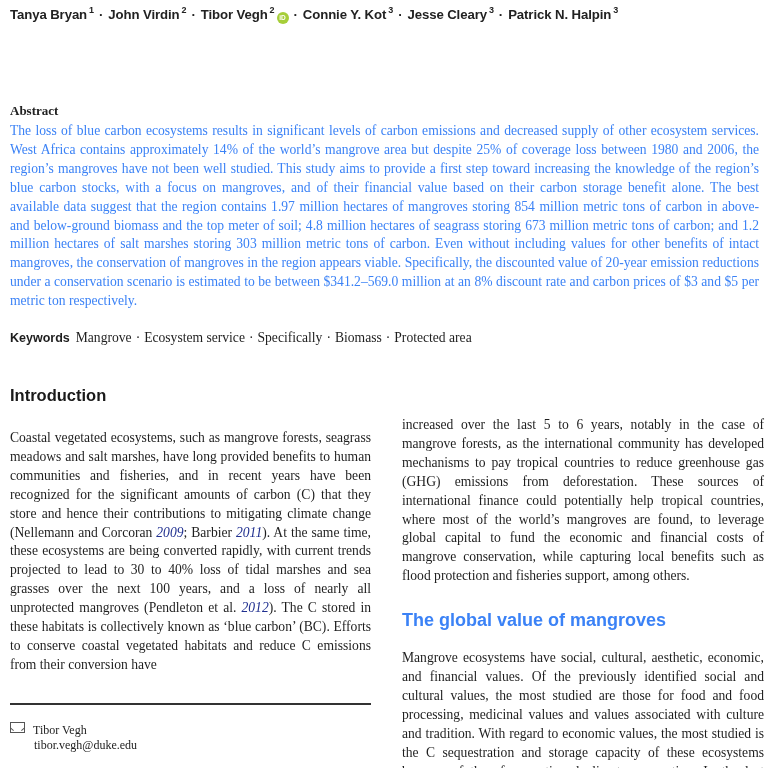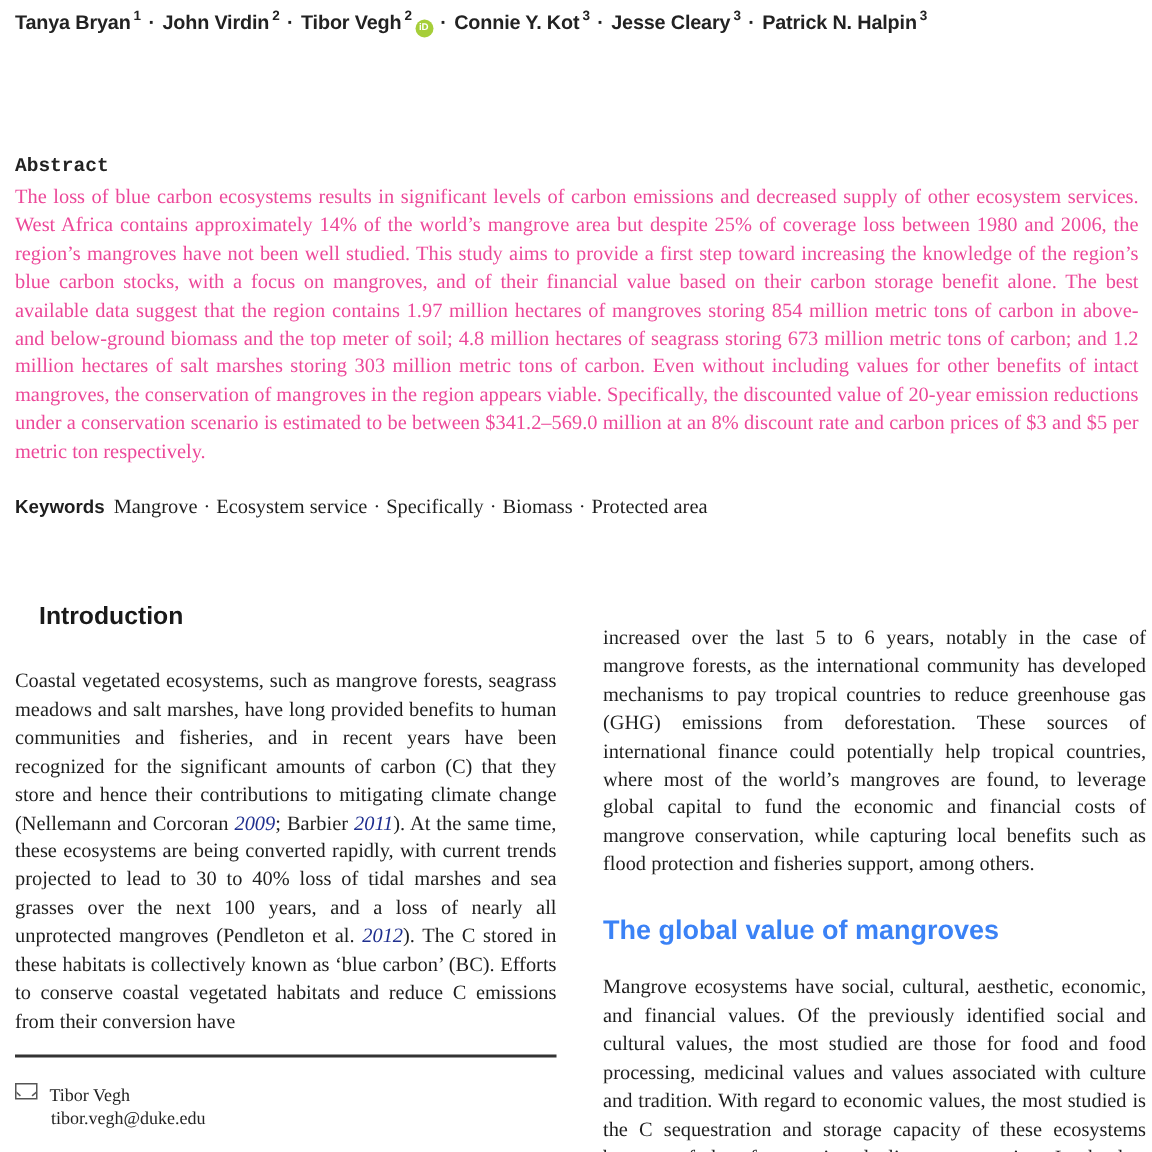--- a/index.html
+++ b/index.html
@@ -21,37 +21,37 @@
       background: #a6ce39; color: #fff; font-size: 6.5px; line-height: 12px;
       text-align: center; vertical-align: -1px; margin-left: 2px; font-weight: bold;
     }
     .dates {
       position: absolute; left: 10px; top: 53px;
       font-family: "Liberation Sans", sans-serif; font-size: 10.6px; line-height: 15px;
       letter-spacing: -0.25px; color: #222; white-space: nowrap;
     }
     .abstract-title {
       position: absolute; left: 10px; top: 103px;
-      font-family: Liberation Mono, monospace; font-weight: bold; font-size: 13px; color: #222;
+      font-family: Liberation Serif, serif; font-weight: bold; font-size: 13px; color: #222;
     }
     .abstract {
       position: absolute; left: 10px; top: 122px; width: 749px;
-      font-size: 13.6px; line-height: 18.9px; text-align: justify; color: #ec4899;
+      font-size: 13.6px; line-height: 18.9px; text-align: justify; color: #3b82f6;
     }
     .keywords {
       position: absolute; left: 10px; top: 330px;
       font-size: 13.6px; white-space: nowrap; color: #1e1e1e;
     }
     .keywords .kw-label { font-family: "Liberation Sans", sans-serif; font-weight: bold; font-size: 12.5px; margin-right: 6px; }
     .keywords .kw-sep { margin: 0 4px; }
     .col-left { position: absolute; left: 10px; top: 386px; width: 361px; }
     .col-right { position: absolute; left: 402px; top: 386px; width: 362px; margin-top: 28px; }
     .section-title {
       font-family: "Liberation Sans", sans-serif; font-weight: bold; font-size: 16.5px;
-      color: #1a1a1a; margin: 16px;
+      color: #1a1a1a; margin: 0;
     }
     .sub-title {
       font-family: "Liberation Sans", sans-serif; font-weight: bold; font-size: 18px;
       color: #3b82f6; margin: 0;
     }
     .para {
       font-size: 13.6px; line-height: 18.9px; text-align: justify; color: #1e1e1e;
       margin: 0; hyphens: manual;
     }
     .cite { color: #1f2f8f; font-style: italic; }

